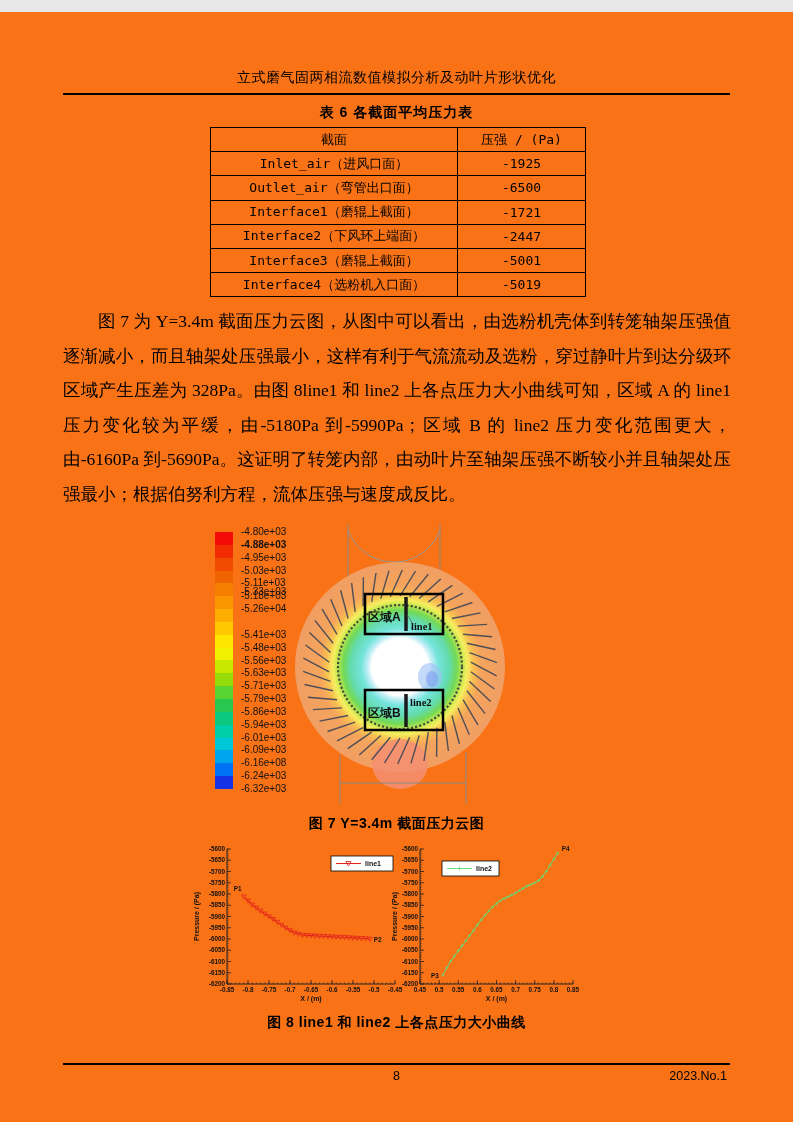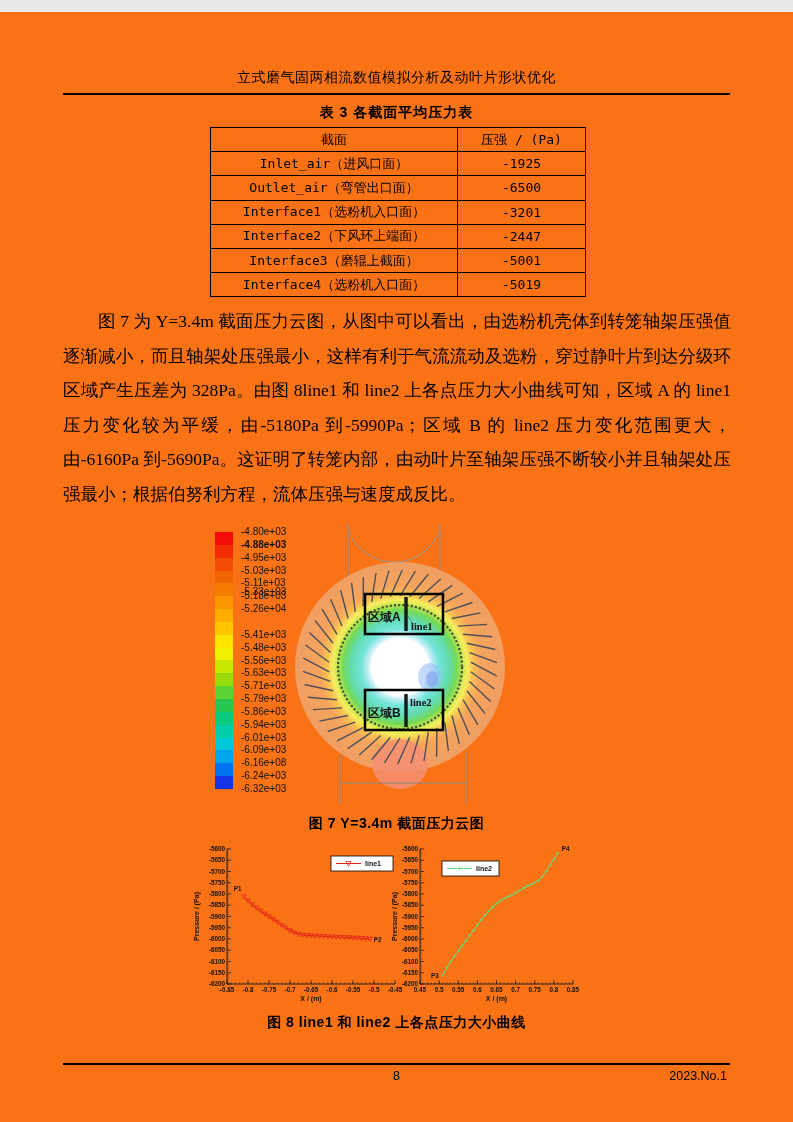--- a/index.html
+++ b/index.html
@@ -48,21 +48,21 @@
       font-family:"Liberation Sans","DejaVu Sans",sans-serif;font-size:12.5px;}
 </style>
 </head>
 <body>
 
 <div class="page">
 
   <div class="header-title">立式磨气固两相流数值模拟分析及动叶片形状优化</div>
   <div class="header-rule"></div>
 
-  <div class="table-title">表 3  各截面平均压力表</div>
+  <div class="table-title">表 6  各截面平均压力表</div>
 
   <table class="ptable">
     <colgroup>
         <col style="width:247px">
         <col style="width:128px">
       </colgroup>
     <thead>
       <tr>
         <th>截面</th>
         <th>压强 / (Pa)</th>
@@ -71,22 +71,22 @@
     <tbody>
         <tr>
           <td>Inlet_air（进风口面）</td>
           <td>-1925</td>
         </tr>
         <tr>
           <td>Outlet_air（弯管出口面）</td>
           <td>-6500</td>
         </tr>
         <tr>
-          <td>Interface1（选粉机入口面）</td>
-          <td>-3201</td>
+          <td>Interface1（磨辊上截面）</td>
+          <td>-1721</td>
         </tr>
         <tr>
           <td>Interface2（下风环上端面）</td>
           <td>-2447</td>
         </tr>
         <tr>
           <td>Interface3（磨辊上截面）</td>
           <td>-5001</td>
         </tr>
         <tr>

